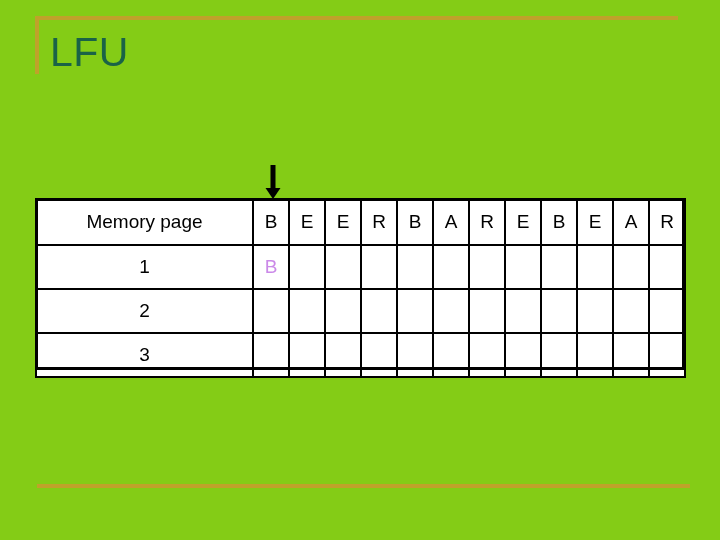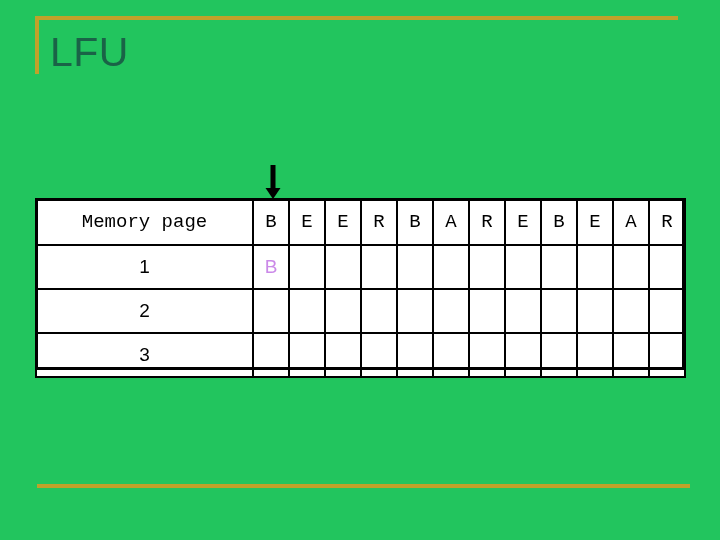--- a/index.html
+++ b/index.html
@@ -4,21 +4,21 @@
 <style>
   html, body {
     margin: 0;
     padding: 0;
     background: #ffffff;
   }
   #slide {
     position: relative;
     width: 720px;
     height: 540px;
-    background: #22c55e;
+    background: #84cc16;
     overflow: hidden;
     font-family: "Liberation Sans", sans-serif;
   }
 
   
   .rule-top {
     position: absolute;
     left: 35px;
     top: 16px;
     width: 643px;
@@ -77,21 +77,20 @@
     text-align: center;
     vertical-align: middle;
     font-size: 19px;
     color: #000000;
     padding: 0;
     height: 42px;
     font-family: "Liberation Sans", sans-serif;
   }
   .page-table tr.header-row td {
     height: 44px;
-    font-family: Liberation Mono, monospace;
   }
   td.label-col {
     width: 215px;
     font-size: 19px;
   }
   td.slot-col {
     width: 34px;
   }
   td.ref-cell {
     font-size: 19px;

